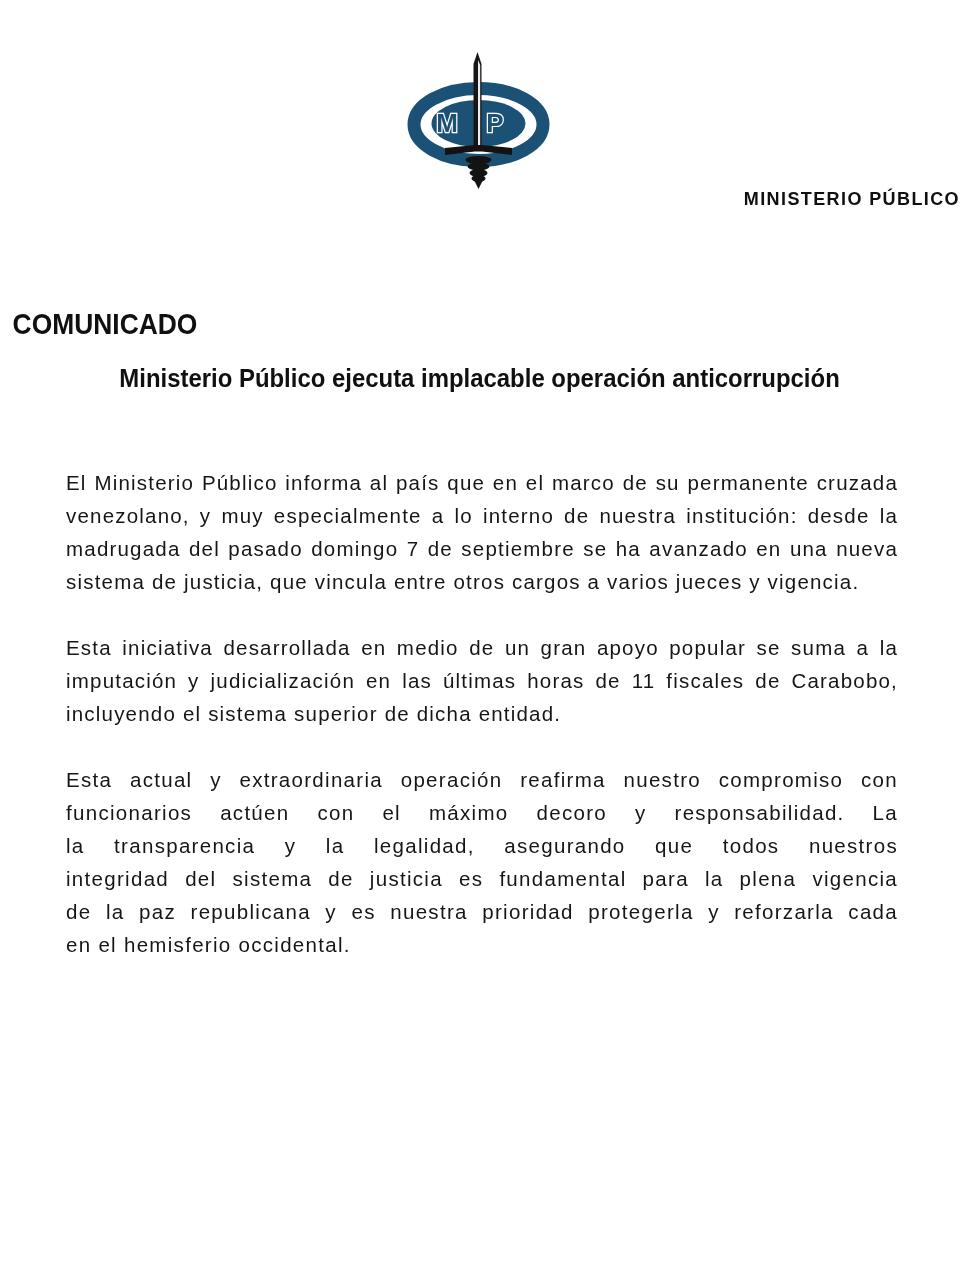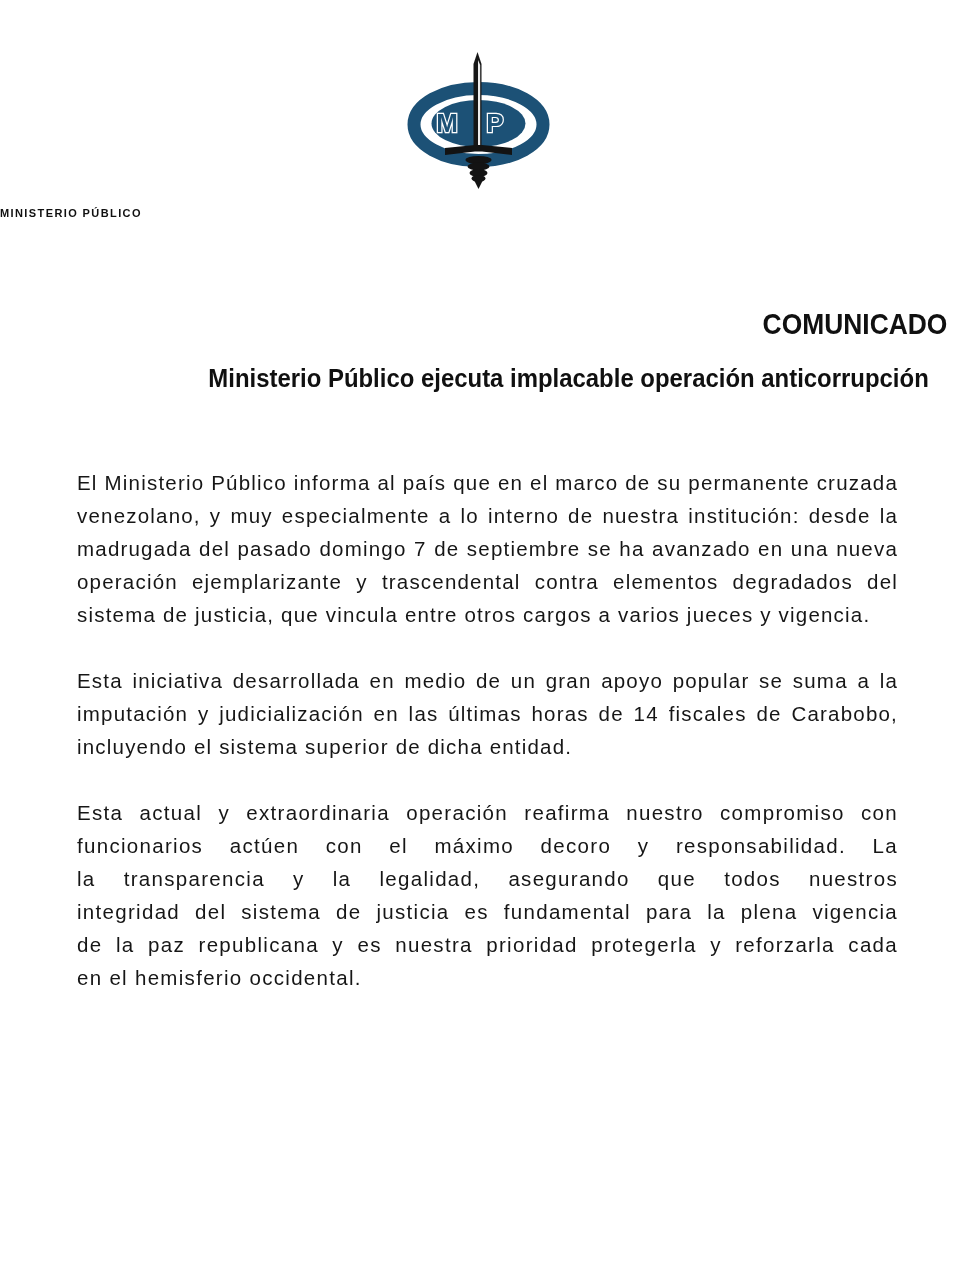--- a/index.html
+++ b/index.html
@@ -5,44 +5,44 @@
   html,body{margin:0;padding:0;background:#e9e9e9;}
   .page{
     position:relative;width:960px;height:1280px;margin:0 auto;
     background:#ffffff;color:var(--ink,#161616);
     font-family:"Liberation Sans","DejaVu Sans",sans-serif;
     overflow:hidden;
   }
   
   .logo-svg{position:absolute;left:399px;top:48px;}
   .org-name{
-    position:absolute;top:207px;left:0;width:100%;
-    text-align:left;font-weight:bold;font-size:11px;
+    position:absolute;top:189px;left:0;width:100%;
+    text-align:right;font-weight:bold;font-size:18px;
     letter-spacing:1.4px;color:#101010;
   }
   
   .doc-title{
     position:absolute;top:307px;left:0;width:100%;
-    text-align:right;font-size:30px;font-weight:bold;line-height:34px;
+    text-align:left;font-size:30px;font-weight:bold;line-height:34px;
     color:#101010;
   }
   .doc-title .squeeze{display:inline-block;transform:scaleX(.88);}
   .doc-subtitle{
     position:absolute;top:359px;left:0;width:100%;
     text-align:center;font-size:26px;font-weight:bold;line-height:39px;
     color:#101010;
   }
-  .doc-subtitle .sline{display:block;text-align:right;}
+  .doc-subtitle .sline{display:block;}
   .doc-subtitle .sline span{display:inline-block;transform:scaleX(.92);white-space:nowrap;}
   
   .body-text{
     position:absolute;left:62px;top:466px;width:836px;
     font-size:20.5px;line-height:33px;
   }
-  .para{margin:0 0 33px 15px;letter-spacing:1.2px;}
+  .para{margin:0 0 33px 4px;letter-spacing:1.2px;}
   .para.bold{font-weight:normal;letter-spacing:1.3px;}
   .tline{
     text-align:justify;text-align-last:justify;
     white-space:nowrap;height:33px;
   }
   .tline.last{text-align-last:left;}
 </style>
 </head>
 <body>
 
@@ -77,26 +77,25 @@
     <span class="sline">
       <span>Ministerio Público ejecuta implacable operación anticorrupción</span>
     </span>
   </div>
 
   <div class="body-text">
       <div class="para">
         <div class="tline">El Ministerio Público informa al país que en el marco de su permanente cruzada</div>
         <div class="tline">venezolano, y muy especialmente a lo interno de nuestra institución: desde la</div>
         <div class="tline">madrugada del pasado domingo 7 de septiembre se ha avanzado en una nueva</div>
-        <div class="tline">operación ejemplarizante y trascendental contra elementos degradados del</div>
         <div class="tline last">sistema de justicia, que vincula entre otros cargos a varios jueces y vigencia.</div>
       </div>
       <div class="para">
         <div class="tline">Esta iniciativa desarrollada en medio de un gran apoyo popular se suma a la</div>
-        <div class="tline">imputación y judicialización en las últimas horas de 14 fiscales de Carabobo,</div>
+        <div class="tline">imputación y judicialización en las últimas horas de 11 fiscales de Carabobo,</div>
         <div class="tline last">incluyendo el sistema superior de dicha entidad.</div>
       </div>
       <div class="para bold">
         <div class="tline">Esta actual y extraordinaria operación reafirma nuestro compromiso con</div>
         <div class="tline">funcionarios actúen con el máximo decoro y responsabilidad. La</div>
         <div class="tline">la transparencia y la legalidad, asegurando que todos nuestros</div>
         <div class="tline">integridad del sistema de justicia es fundamental para la plena vigencia</div>
         <div class="tline">de la paz republicana y es nuestra prioridad protegerla y reforzarla cada</div>
         <div class="tline last">en el hemisferio occidental.</div>
       </div>

